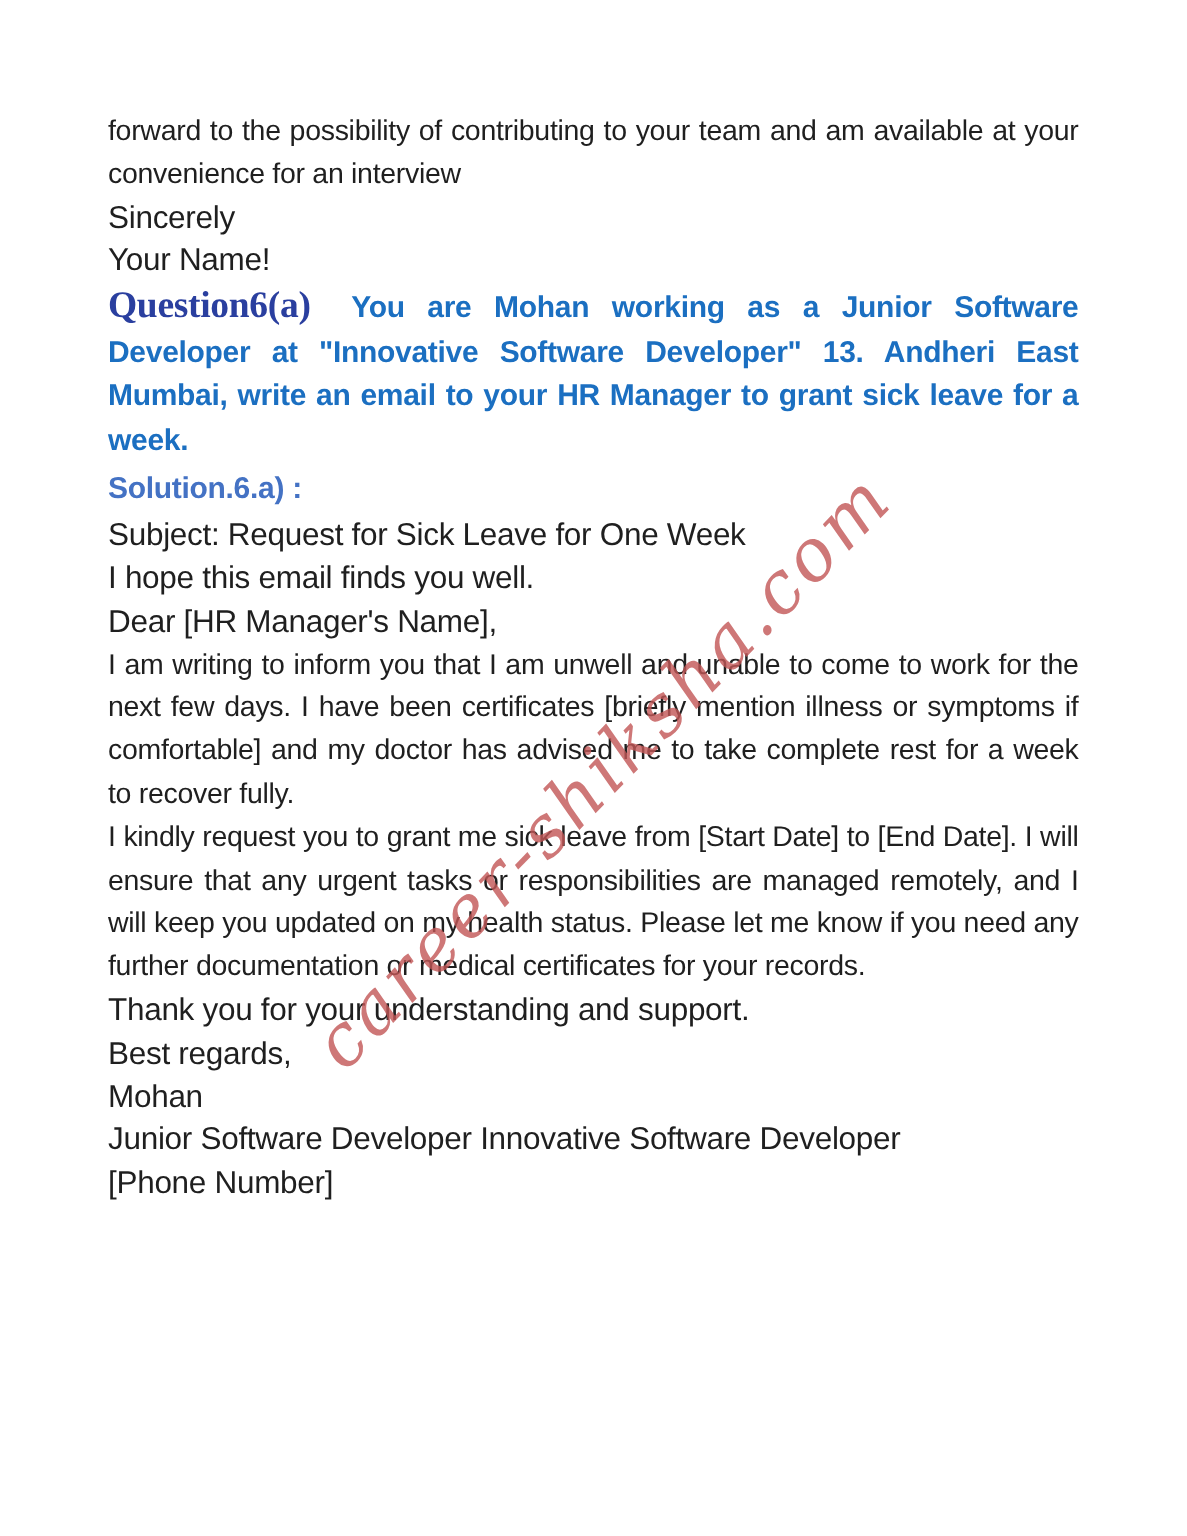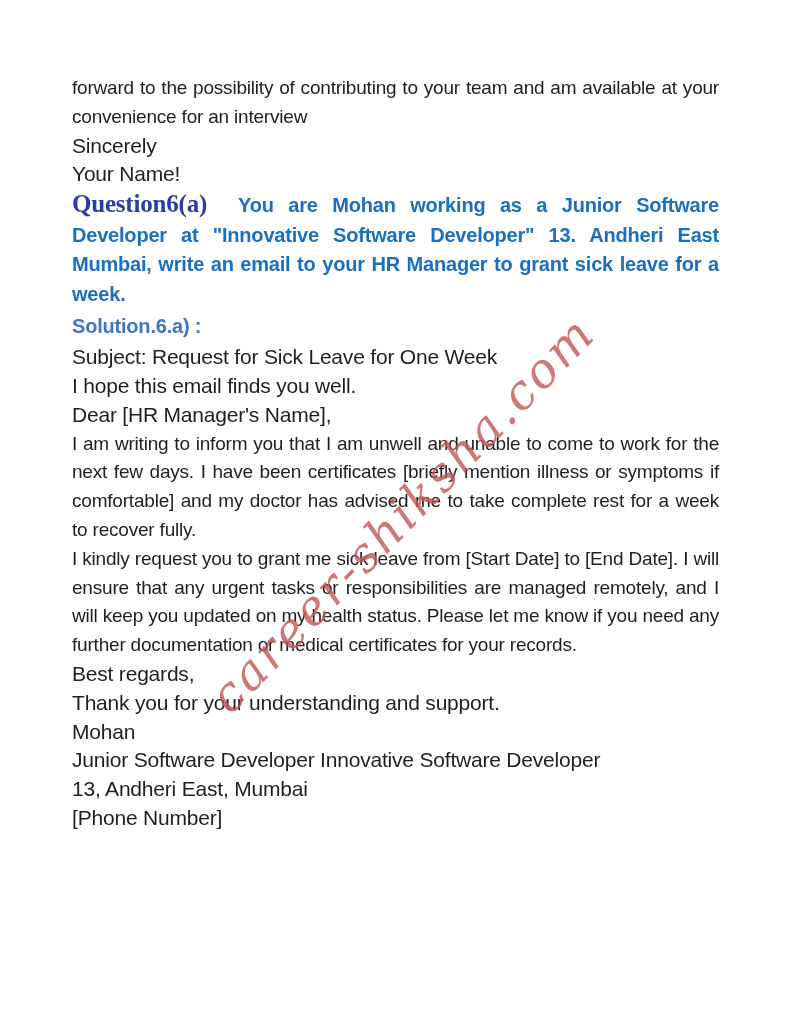--- a/index.html
+++ b/index.html
@@ -36,21 +36,21 @@
     font-size: 20px;
     line-height: 29.5px;
     font-weight: bold;
     text-align: justify;
     letter-spacing: -0.2px;
   }
   .q-label {
     font-family: "Liberation Serif", "DejaVu Serif", serif;
     font-size: 25px;
     font-weight: bold;
-    margin-right: 13px;
+    margin-right: 27px;
   }
 
   .solution-heading {
     margin: 0;
     font-size: 20px;
     line-height: 34px;
     font-weight: bold;
     letter-spacing: -0.2px;
   }
 
@@ -76,33 +76,32 @@
 
 <div class="page">
 
   <div class="watermark" style="color: rgb(194, 86, 86);">career-shiksha.com</div>
 
   <p class="body-par">forward to the possibility of contributing to your team and am available at your convenience for an interview</p>
   <p class="body-line">Sincerely</p>
   <p class="body-line">Your Name!</p>
 
   <p class="question-block">
-    <span class="q-label" style="color: rgb(42, 63, 159);">Question6(a)</span><span style="color: rgb(27, 111, 193); margin-left: 18px;">You are Mohan working as a Junior Software Developer at "Innovative Software Developer" 13. Andheri East Mumbai, write an email to your HR Manager to grant sick leave for a week.</span>
+    <span class="q-label" style="color: rgb(42, 63, 159);">Question6(a)</span><span style="color: rgb(27, 111, 193);">You are Mohan working as a Junior Software Developer at "Innovative Software Developer" 13. Andheri East Mumbai, write an email to your HR Manager to grant sick leave for a week.</span>
   </p>
 
   <h2 class="solution-heading" style="color: rgb(68, 114, 196);">Solution.6.a) :</h2>
 
   <p class="body-line">Subject: Request for Sick Leave for One Week</p>
   <p class="body-line">I hope this email finds you well.</p>
   <p class="body-line">Dear [HR Manager's Name],</p>
 
   <p class="body-par gap-above">I am writing to inform you that I am unwell and unable to come to work for the next few days. I have been certificates [briefly mention illness or symptoms if comfortable] and my doctor has advised me to take complete rest for a week to recover fully.</p>
 
   <p class="body-par gap-above">I kindly request you to grant me sick leave from [Start Date] to [End Date]. I will ensure that any urgent tasks or responsibilities are managed remotely, and I will keep you updated on my health status. Please let me know if you need any further documentation or medical certificates for your records.</p>
 
+  <p class="body-line gap-above">Thank you for your understanding and support.</p>
   <p class="body-line">Best regards,</p>
-  <p class="body-line gap-above">Thank you for your understanding and support.</p>
   <p class="body-line">Mohan</p>
   <p class="body-line">Junior Software Developer Innovative Software Developer</p>
-  <p class="body-line">13, Andheri East, Mumbai</p>
   <p class="body-line">[Phone Number]</p>
 
 </div>
 
 </body></html>

